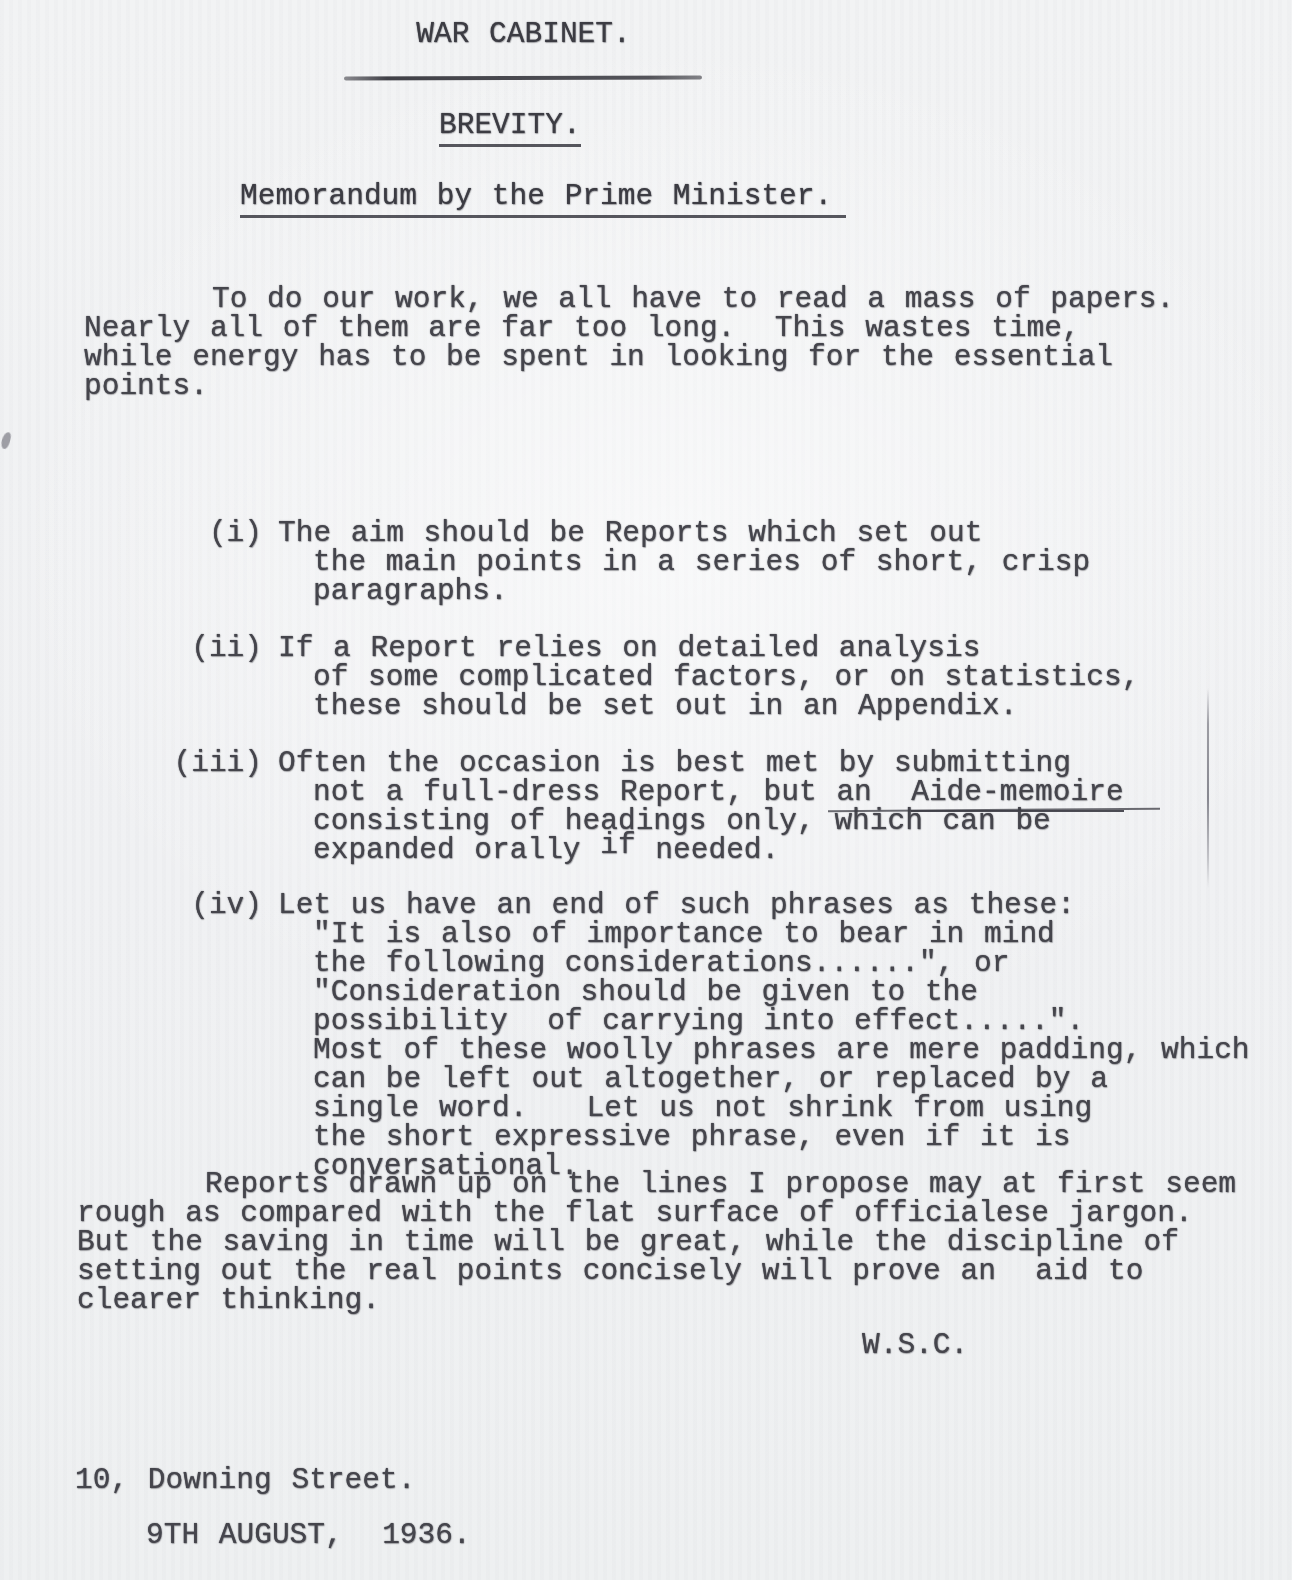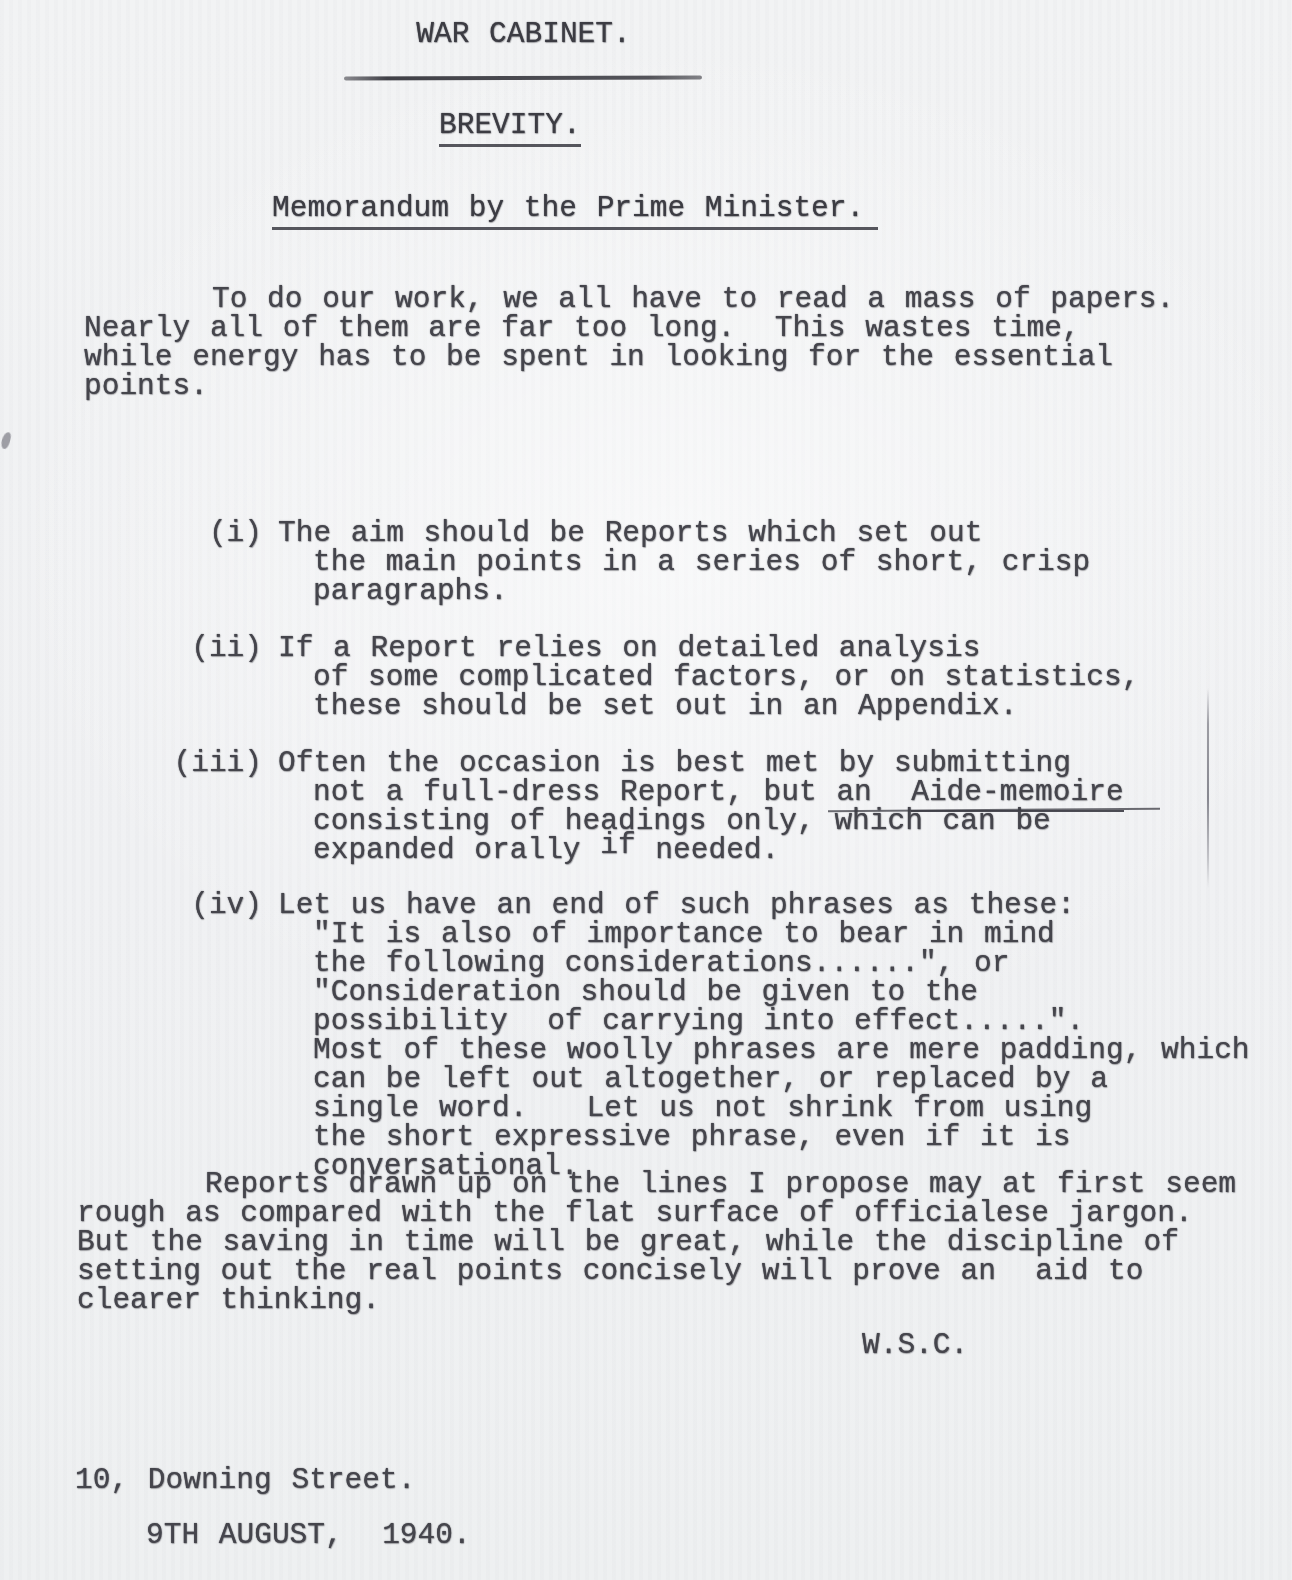--- a/index.html
+++ b/index.html
@@ -105,21 +105,21 @@
 <body>
 
 <div class="page">
 
   <div class="t heading center" style="left:345px; top:20px; width:357px;">WAR CABINET.</div>
 
   <div class="title-rule"></div>
 
   <div class="t heading" style="left:439px; top:111px;"><span class="u-thick">BREVITY.</span></div>
 
-  <div class="t heading" style="left:240px; top:194px;margin-left:32px;"><span class="u-thick" style="padding-right:14px;">Memorandum by the Prime Minister.</span></div>
+  <div class="t heading" style="left:240px; top:182px;"><span class="u-thick" style="padding-right:14px;">Memorandum by the Prime Minister.</span></div>
 
   <div class="t indent1" style="left:84px; top:285px; max-width:1190px;">To do our work, we all have to read a mass of papers.
 Nearly all of them are far too long.  This wastes time,
 while energy has to be spent in looking for the essential
 points.</div>
 
 
   <div class="t point-marker" style="top:519px;">(i)</div>
   <div class="t point-body" style="top:519px;">The aim should be Reports which set out
 the main points in a series of short, crisp
@@ -151,19 +151,19 @@
   <div class="t indent1" style="left:77px; top:1170px; max-width:1200px;">Reports drawn up on the lines I propose may at first seem
 rough as compared with the flat surface of officialese jargon.
 But the saving in time will be great, while the discipline of
 setting out the real points concisely will prove an  aid to
 clearer thinking.</div>
 
   <div class="t" style="left:862px; top:1331px;">W.S.C.</div>
 
   <div class="t" style="left:75px; top:1466px;">10, Downing Street.</div>
 
-  <div class="t" style="left:146px; top:1521px;">9TH AUGUST,  1940.</div>
+  <div class="t" style="left:146px; top:1521px;">9TH AUGUST,  1936.</div>
 
   <div class="scratch-line"></div>
   <div class="stray-underline"></div>
   <div class="edge-mark"></div>
 
 </div>
 
 </body></html>

